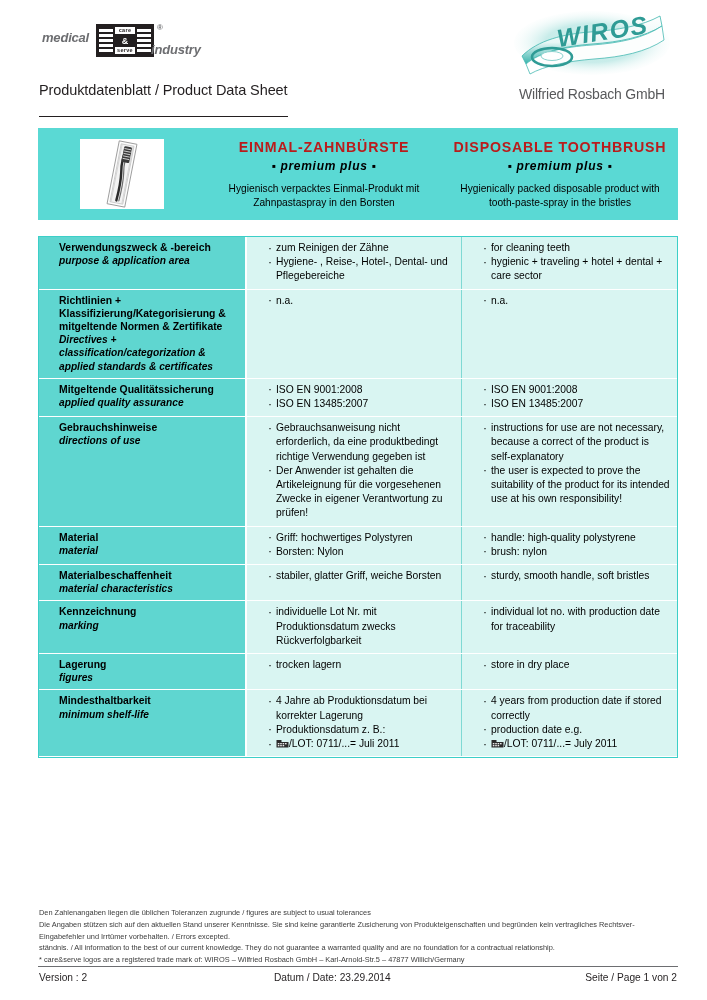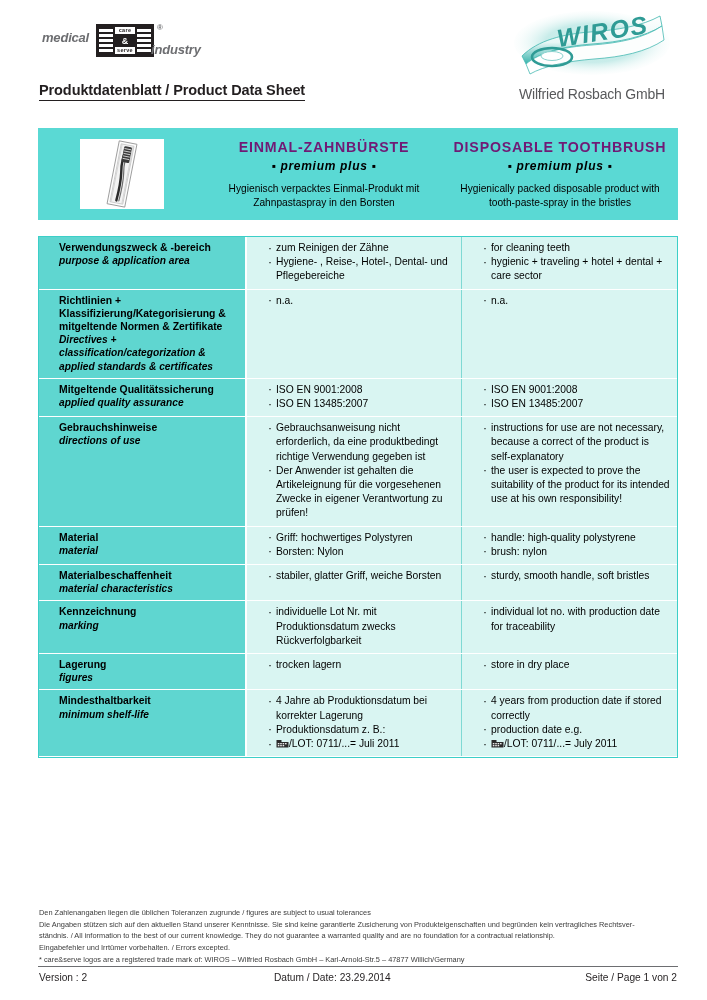--- a/index.html
+++ b/index.html
@@ -91,25 +91,25 @@
     left: 119px; top: 5px;
     font-size: 8px;
     color: #6d6e71;
     font-weight: bold;
   }
 
   .doc-title {
     position: absolute;
     left: 39px; top: 82px;
     font-size: 14.5px;
-    font-weight: bold;
+    font-weight: normal;
     color: #231f20;
     letter-spacing: -0.1px;
     border-bottom: 1.4px solid #231f20;
-    padding-bottom: 2px;
+    padding-bottom: 18px;
   }
 
   .wiros-logo {
     position: absolute;
     left: 512px; top: 10px;
     width: 160px; height: 66px;
   }
   .wiros-caption {
     position: absolute;
     left: 497px; top: 86px;
@@ -143,21 +143,21 @@
   }
   .banner-col {
     flex: 1;
     text-align: center;
     padding: 0 6px;
   }
   .banner-title {
     font-size: 14.2px;
     font-weight: bold;
     letter-spacing: 0.8px;
-    color: #701a75;
+    color: #b91c1c;
     margin-bottom: 4px;
   }
   .banner-sub {
     font-size: 12px;
     font-weight: bold;
     font-style: italic;
     letter-spacing: 0.7px;
     color: #000;
     margin-bottom: 9px;
   }
@@ -536,22 +536,22 @@
             </ul>
           </td>
         </tr>
       </tbody>
   </table>
 </div>
 
 <div class="footnotes" id="footnotes">
     <p>Den Zahlenangaben liegen die üblichen Toleranzen zugrunde / figures are subject to usual tolerances</p>
     <p>Die Angaben stützen sich auf den aktuellen Stand unserer Kenntnisse. Sie sind keine garantierte Zusicherung von Produkteigenschaften und begründen kein vertragliches Rechtsver-</p>
+    <p>Eingabefehler und Irrtümer vorbehalten. / Errors excepted.</p>
     <p style="margin-top: -1px;">ständnis. / All information to the best of our current knowledge. They do not guarantee a warranted quality and are no foundation for a contractual relationship.</p>
-    <p>Eingabefehler und Irrtümer vorbehalten. / Errors excepted.</p>
     <p>* care&amp;serve logos are a registered trade mark of: WIROS – Wilfried Rosbach GmbH – Karl-Arnold-Str.5 – 47877 Willich/Germany</p>
   </div>
 
 <div class="footer-rule"></div>
 <div class="footer-row">
   <span>Version : 2</span>
   <span>Seite / Page 1 von 2</span>
 </div>
 <div class="footer-center">Datum / Date: 23.29.2014</div>
 

